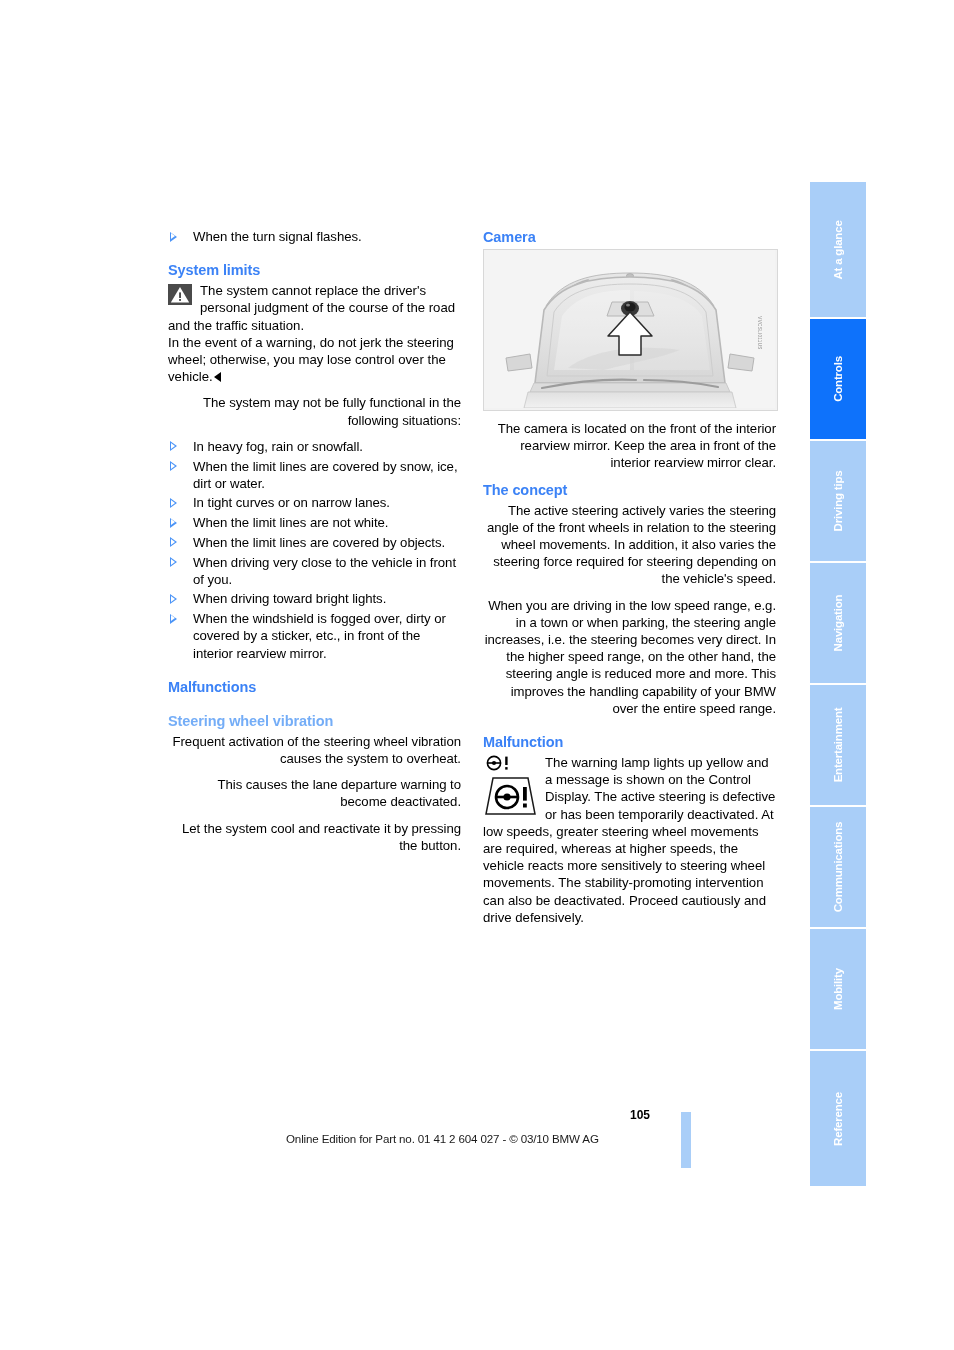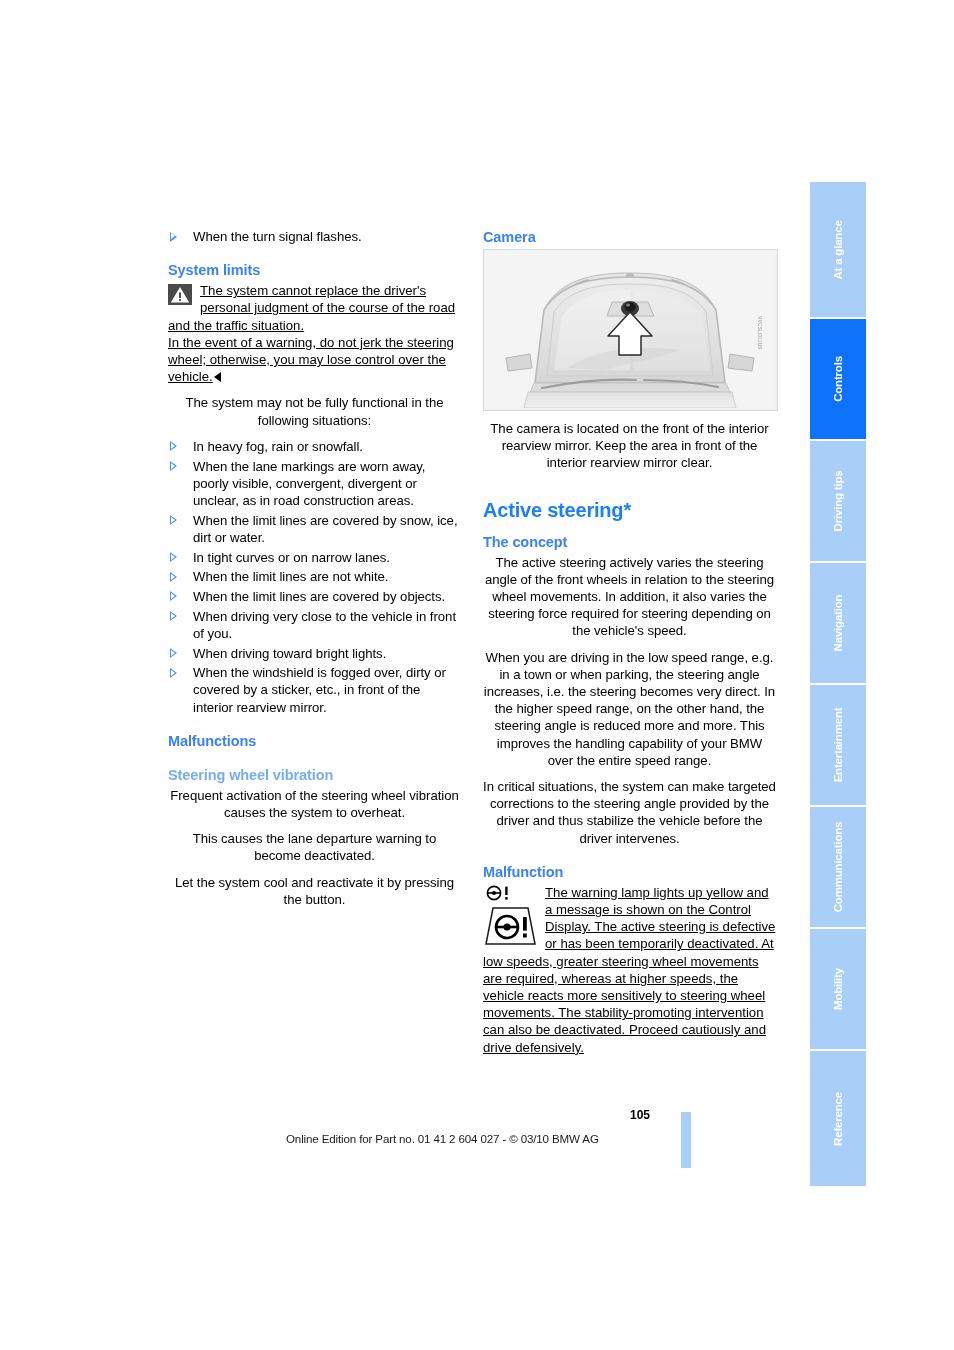--- a/index.html
+++ b/index.html
@@ -56,21 +56,21 @@
     color: #74adf7;
     margin: 16px 0 3px 0;
     line-height: 18px;
     letter-spacing: -0.1px;
   }
   h2.sub-title.first,
   h3.subsub-title.first { margin-top: 0; }
 
   p.para {
     margin: 0 0 9px 0;
-    text-align: center;
+    text-align: right;
     letter-spacing: -0.05px;
   }
 
   
   ul.blist {
     list-style: none;
     margin: 0 0 0 0;
     padding: 0;
   }
   ul.blist li {
@@ -93,21 +93,21 @@
     position: absolute;
     left: -6px;
     top: -3.2px;
     width: 0; height: 0;
     border-left: 4.4px solid #ffffff;
     border-top: 3.2px solid transparent;
     border-bottom: 3.2px solid transparent;
   }
 
   
-  .note-block { margin: 0 0 9px 0; text-decoration: underline; }
+  .note-block { margin: 0 0 9px 0; }
   .note-icon-warn {
     float: left;
     width: 24px; height: 21px;
     background: #4a4a4a;
     margin: 2px 8px 0 0;
     position: relative;
   }
   .note-icon-warn svg { display: block; }
   .note-block .endmark {
     display: inline-block;
@@ -238,21 +238,20 @@
       </span>
       <span>The system cannot replace the driver's personal judgment of the course of the road and the traffic situation.</span>
       <br>
       <span>In the event of a warning, do not jerk the steering wheel; otherwise, you may lose control over the vehicle.</span><span class="endmark"></span>
     </div>
 
     <p class="para">The system may not be fully functional in the following situations:</p>
 
     <ul class="blist">
       <li><span class="tri"></span><span>In heavy fog, rain or snowfall.</span></li>
-      <li><span class="tri"></span><span>When the lane markings are worn away, poorly visible, convergent, divergent or unclear, as in road construction areas.</span></li>
       <li><span class="tri"></span><span>When the limit lines are covered by snow, ice, dirt or water.</span></li>
       <li><span class="tri"></span><span>In tight curves or on narrow lanes.</span></li>
       <li><span class="tri"></span><span>When the limit lines are not white.</span></li>
       <li><span class="tri"></span><span>When the limit lines are covered by objects.</span></li>
       <li><span class="tri"></span><span>When driving very close to the vehicle in front of you.</span></li>
       <li><span class="tri"></span><span>When driving toward bright lights.</span></li>
       <li><span class="tri"></span><span>When the windshield is fogged over, dirty or covered by a sticker, etc., in front of the interior rearview mirror.</span></li>
     </ul>
 
     <h2 class="sub-title">Malfunctions</h2>
@@ -317,27 +316,25 @@
         <path d="M44,142 L248,142 L252,158 L40,158 Z" fill="url(#hoodG)" stroke="#c7c7c7" stroke-width="0.8"></path>
 
         <path d="M22,108 L46,104 L48,118 L24,121 Z" fill="#d7d7d7" stroke="#b4b4b4" stroke-width="1"></path>
         <path d="M270,108 L246,104 L244,118 L268,121 Z" fill="#d7d7d7" stroke="#b4b4b4" stroke-width="1"></path>
       </svg>
       <span class="fig-code">VVCSLI011US</span>
     </div>
 
     <p class="para">The camera is located on the front of the interior rearview mirror. Keep the area in front of the interior rearview mirror clear.</p>
 
-    <h1 class="sec-title">Active steering*</h1>
 
     <h2 class="sub-title first">The concept</h2>
 
     <p class="para">The active steering actively varies the steering angle of the front wheels in relation to the steering wheel movements. In addition, it also varies the steering force required for steering depending on the vehicle's speed.</p>
     <p class="para">When you are driving in the low speed range, e.g. in a town or when parking, the steering angle increases, i.e. the steering becomes very direct. In the higher speed range, on the other hand, the steering angle is reduced more and more. This improves the handling capability of your BMW over the entire speed range.</p>
-    <p class="para">In critical situations, the system can make targeted corrections to the steering angle provided by the driver and thus stabilize the vehicle before the driver intervenes.</p>
 
     <h2 class="sub-title">Malfunction</h2>
 
     <div class="note-block clearfix">
       <span class="malf-icons">
         <span class="malf-small">
           <svg width="30" height="16" viewBox="0 0 30 16">
             <circle cx="10" cy="8" r="6.6" fill="none" stroke="#000" stroke-width="1.6"></circle>
             <circle cx="10" cy="8" r="2.1" fill="#000"></circle>
             <line x1="3.6" y1="8" x2="16.4" y2="8" stroke="#000" stroke-width="1.6"></line>

